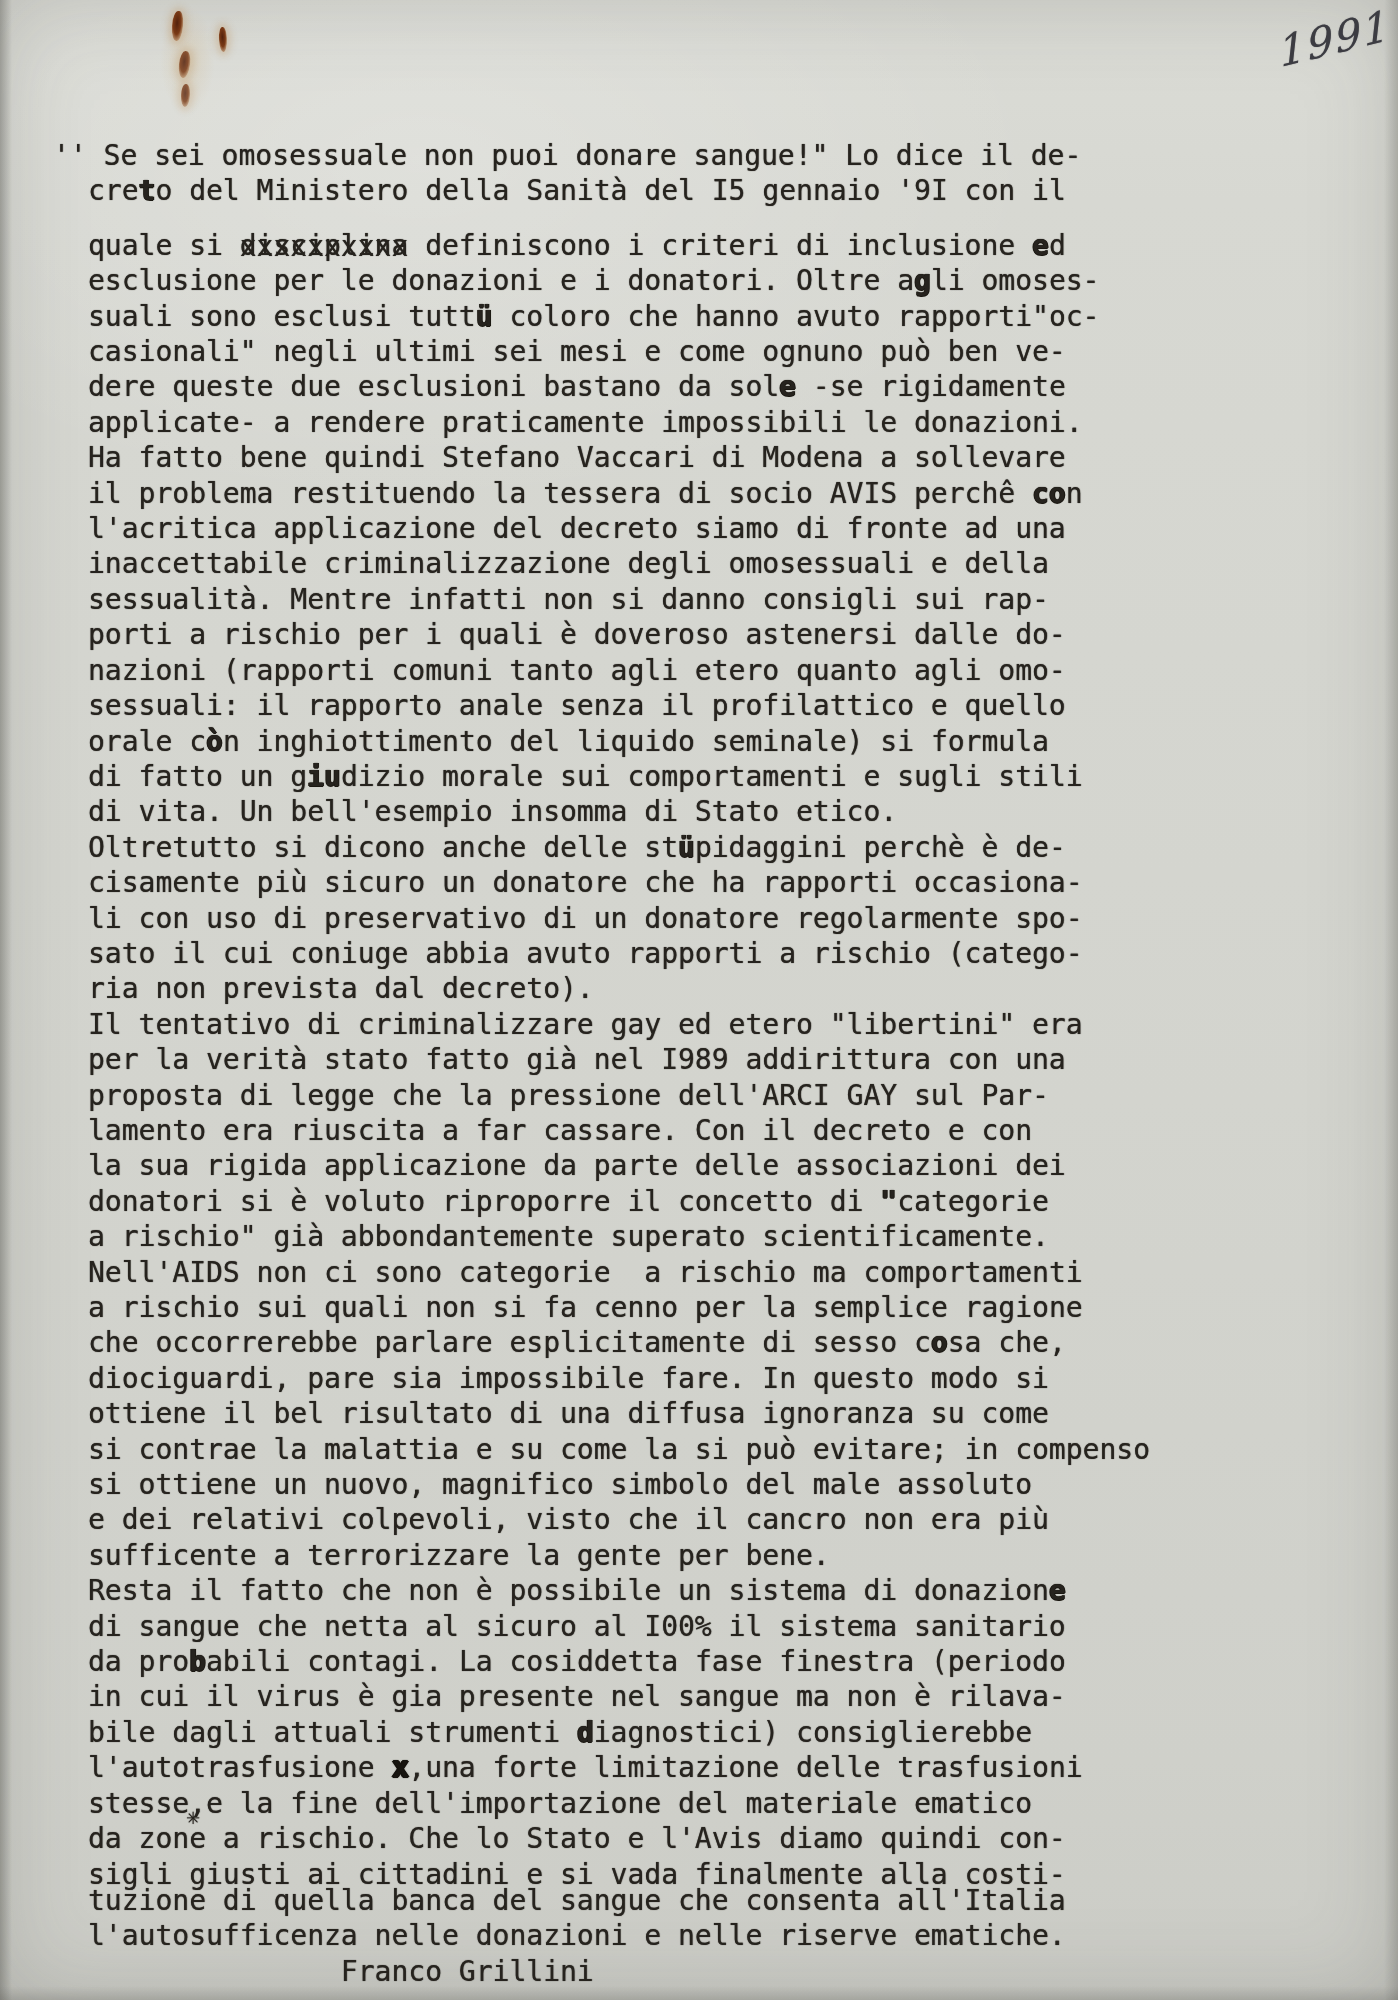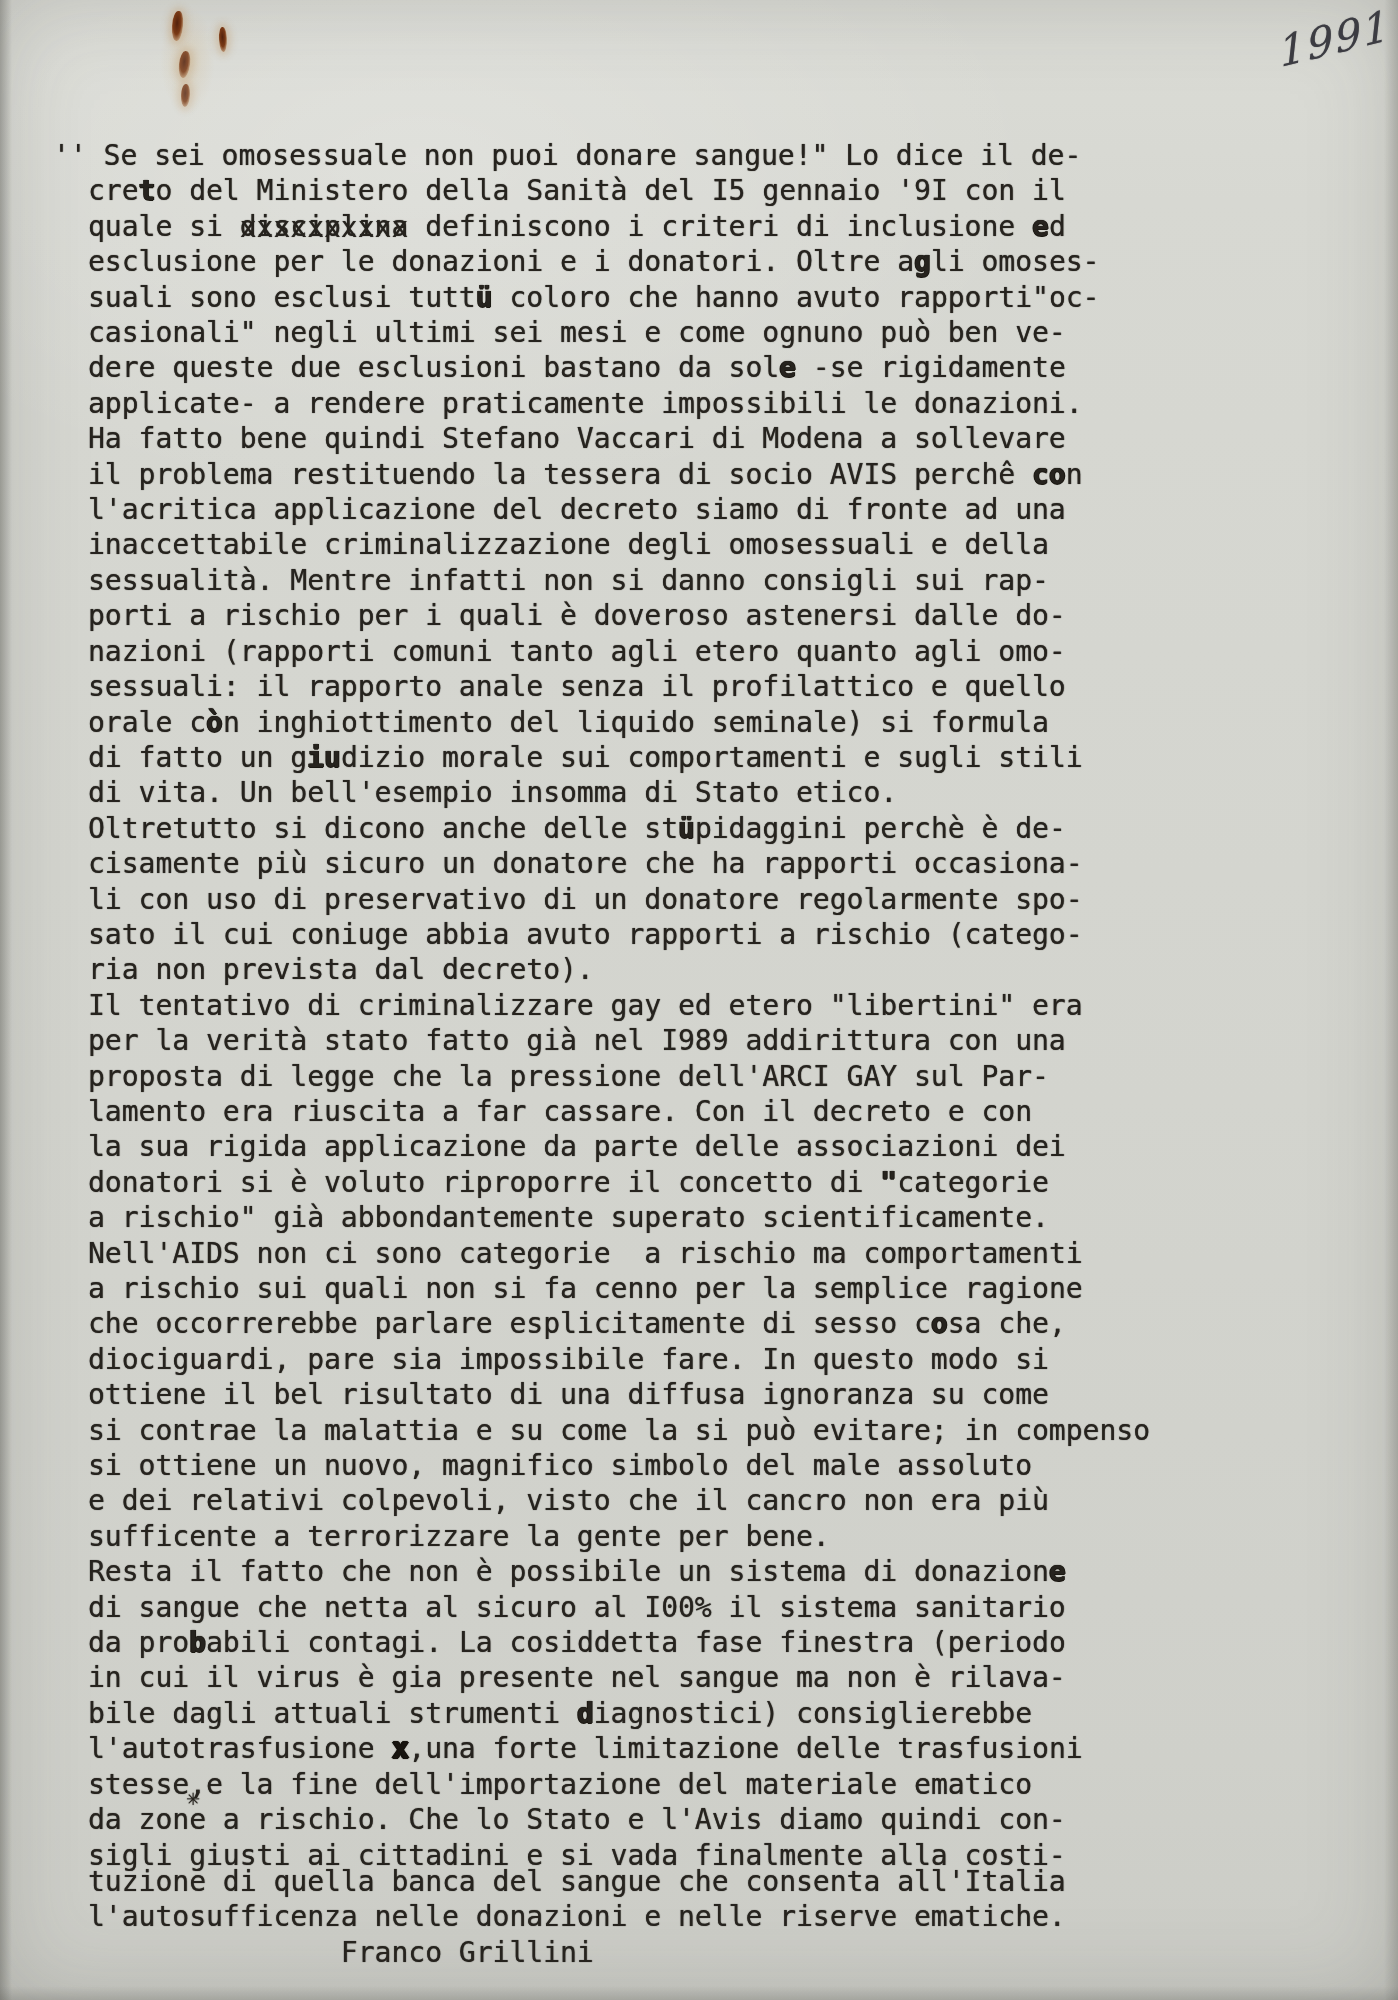--- a/index.html
+++ b/index.html
@@ -24,21 +24,21 @@
     text-shadow:0 0 1px rgba(38,35,30,.65), .4px .4px .7px rgba(38,35,30,.4);
   }
   .line{min-height:35.4px;}
   .line.hang{margin-left:-35px;}
   .line.tight{margin-top:-9px;}
 
   .seg-u{text-decoration-color:#2a2username2;
          text-decoration-color:#2a2822;text-decoration-thickness:2.4px;text-underline-offset:6px;}
   .seg-blot{font-weight:bold;
     text-shadow:0 0 1.2px #1b1812,.8px 0 #1b1812,-.8px 0 #1b1812,0 .8px #1b1812;}
-  .seg-strike{position:relative;display:inline-block;}
+  .seg-strike{position:relative;display:inline-block;margin-top:19px;}
   .seg-strike::after{content:attr(data-over);position:absolute;left:0;top:1px;
     color:#26231e;text-shadow:0 0 1px rgba(38,35,30,.65);}
   .seg-xblot{position:relative;display:inline-block;font-weight:bold;color:#17140f;
     text-shadow:0 0 2px #17140f,1px 0 #17140f,-1px 0 #17140f,0 1px #17140f,0 -1px #17140f;}
   .seg-xblot::after{content:attr(data-over);position:absolute;left:1px;top:0;}
   .seg-lowstar{position:relative;display:inline-block;}
   .seg-lowstar::after{content:attr(data-over);position:absolute;left:-3px;top:13px;font-size:22px;}
 
   .year{
     position:absolute;left:1278px;top:14px;

